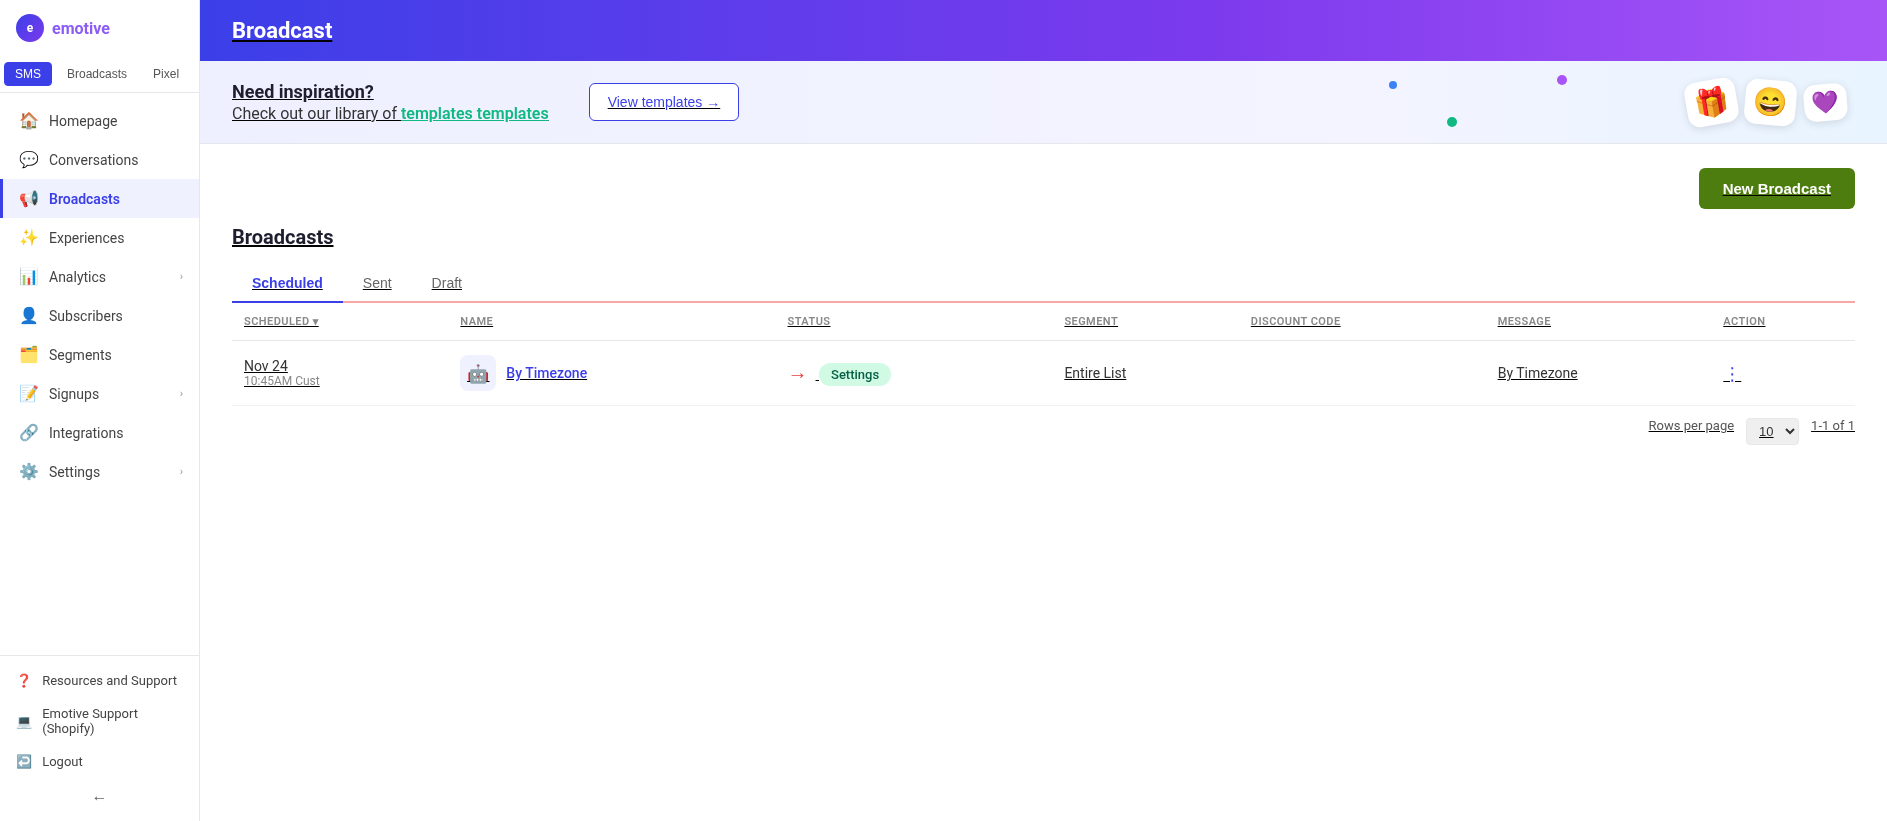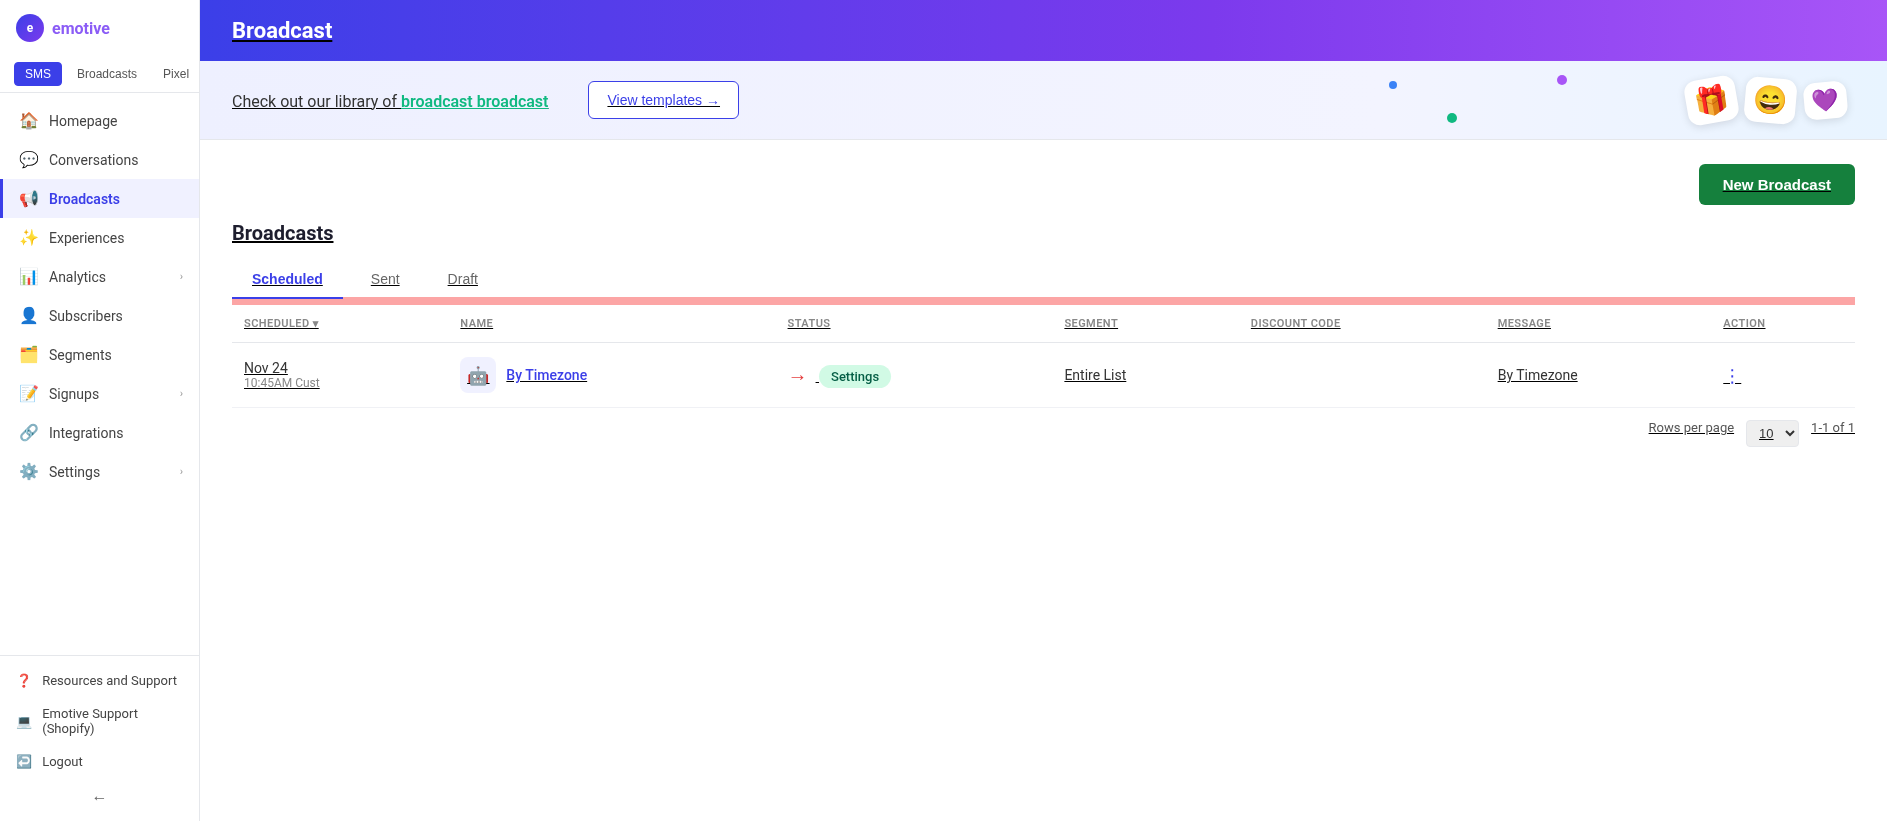--- a/index.html
+++ b/index.html
@@ -26,21 +26,21 @@
       width: 28px; height: 28px;
       background: linear-gradient(135deg, #3b3fe8, #7c3aed);
       border-radius: 50%;
       display: flex; align-items: center; justify-content: center;
       color: #fff; font-size: 12px; font-weight: bold;
     }
     .logo-text { font-size: 16px; font-weight: 700; color: #8b5cf6; }
 
     .sidebar-tabs {
       display: flex;
-      padding: 6px 14px;
+      padding: 6px 4px;
       gap: 4px;
       border-bottom: 1px solid #e5e7eb;
     }
     .sidebar-tab {
       padding: 4px 10px;
       border-radius: 4px;
       font-size: 12px;
       cursor: pointer;
       border: 1px solid transparent;
       background: transparent;
@@ -135,33 +135,33 @@
       background: #fff;
       border-radius: 12px;
       padding: 6px 8px;
       box-shadow: 0 2px 8px rgba(0,0,0,0.12);
       font-size: 28px;
     }
 
     .content-area { flex: 1; padding: 24px 32px; overflow-y: auto; background: #fff; }
     .content-top { display: flex; justify-content: flex-end; margin-bottom: 16px; }
     .new-broadcast-btn {
-      background: #15803d;
+      background: #4d7c0f;
       color: #fff;
       border: none;
       padding: 12px 24px;
       border-radius: 6px;
       cursor: pointer;
       font-size: 15px;
       font-weight: 600;
     }
 
     .section-title { font-size: 20px; font-weight: 700; color: #1e1e2e; margin-bottom: 16px; }
 
-    .tabs-bar { display: flex; gap: 8px; border-bottom: 8px solid #fca5a5; margin-bottom: 0; }
+    .tabs-bar { display: flex; gap: 0; border-bottom: 2px solid #fca5a5; margin-bottom: 0; }
     .tab-btn {
       padding: 10px 20px;
       background: none; border: none;
       cursor: pointer;
       font-size: 14px;
       color: #666;
       border-bottom: 2px solid transparent;
       margin-bottom: -2px;
     }
     .tab-btn.active { color: #3b3fe8; border-bottom: 2px solid #3b3fe8; font-weight: 600; }
@@ -295,22 +295,23 @@
 
 <div id="main">
 
   <div class="top-header">
     <h1>Broadcast</h1>
   </div>
 
   <div class="banner">
     <div style="display:flex; align-items:center; gap:40px;">
       <div class="banner-text">
+        <h2>Need inspiration?</h2>
         <p>
-          <span>Check out our library of </span><span class="banner-highlight">broadcast broadcast</span>
+          <span>Check out our library of </span><span class="banner-highlight">templates templates</span>
         </p>
       </div>
       <button class="view-templates-btn">View templates →</button>
     </div>
     <div class="banner-emojis">
 
       <span style="position:absolute;top:14px;right:280px;width:10px;height:10px;border-radius:50%;background:#a855f7;"></span>
       <span style="position:absolute;top:20px;right:450px;width:8px;height:8px;border-radius:50%;background:#3b82f6;"></span>
       <span style="position:absolute;bottom:16px;right:390px;width:10px;height:10px;border-radius:50%;background:#10b981;"></span>
       <div class="emoji-card" style="transform:rotate(-10deg);">🎁</div>

